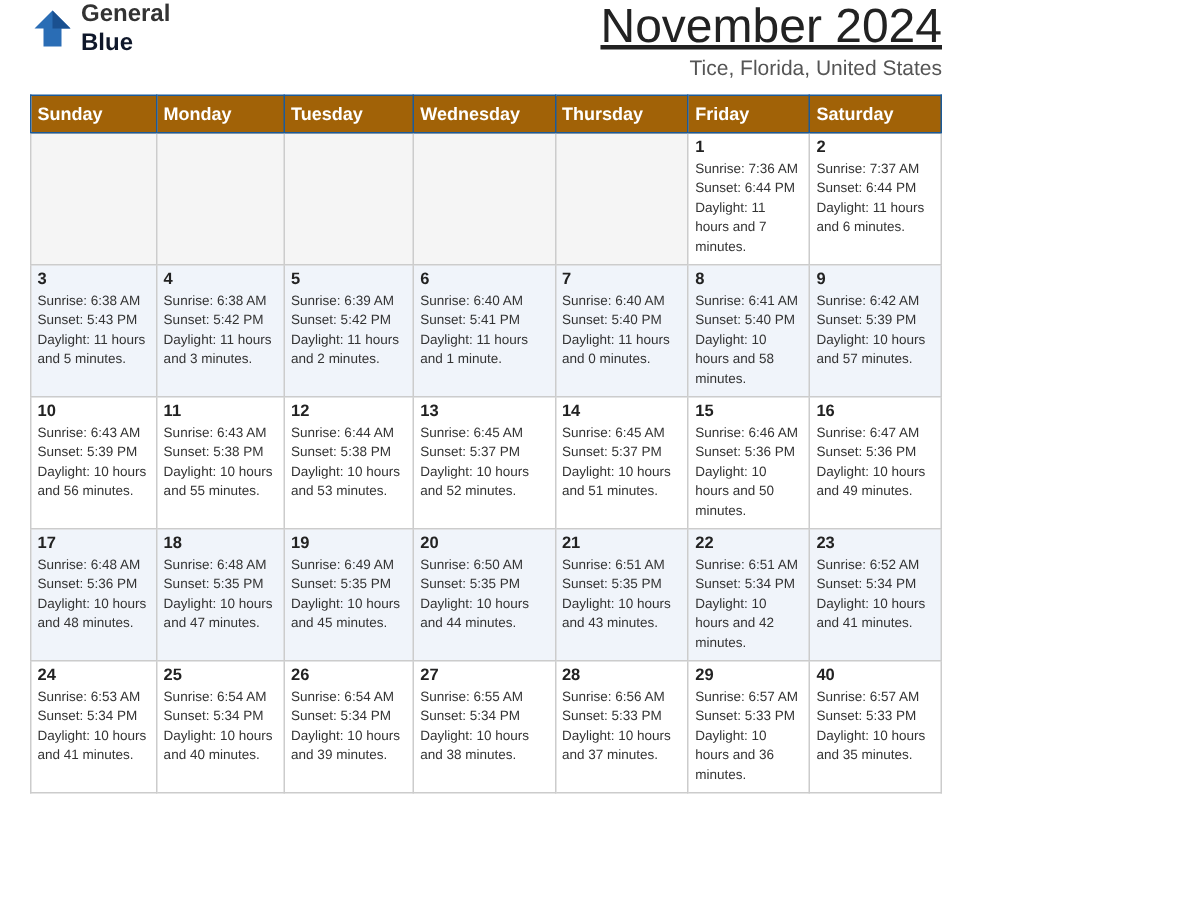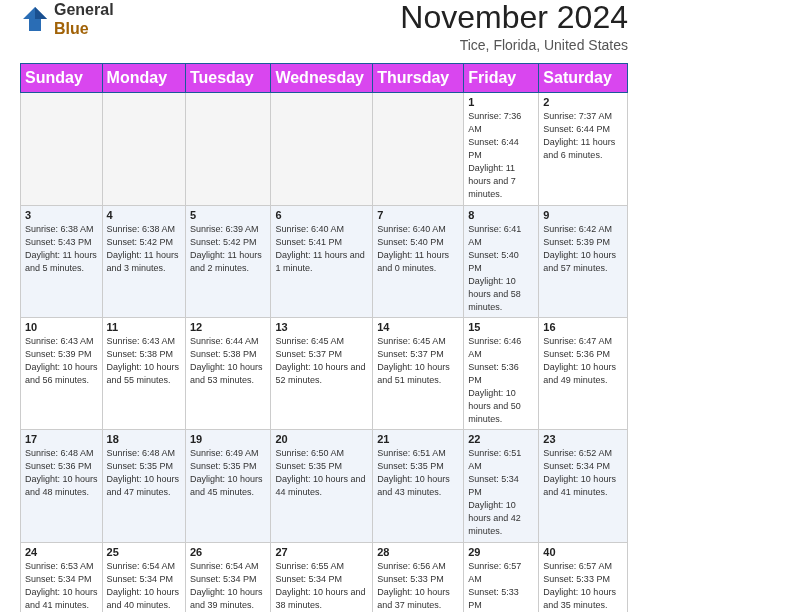--- a/index.html
+++ b/index.html
@@ -23,49 +23,50 @@
       display: flex;
       align-items: center;
       gap: 4px;
     }
     .logo-text {
       font-size: 16px;
       font-weight: bold;
       line-height: 1.2;
     }
     .logo-general { color: #333; }
-    .logo-blue { color: #a16207; }
+    .logo-blue { color: #0f172a; }
     .logo-icon {
       width: 30px;
       height: 30px;
     }
     .title-block {
       text-align: right;
     }
     .month-title {
       font-size: 32px;
       font-weight: normal;
       color: #222;
       line-height: 1.1;
+      text-decoration: underline;
     }
     .location {
       font-size: 14px;
       color: #555;
       margin-top: 2px;
       text-align: right;
     }
     .calendar {
       width: 100%;
       border-collapse: collapse;
       border: 1px solid #ccc;
     }
     .calendar th {
-      background: #d946ef;
+      background: #a16207;
       color: #fff;
-      font-size: 16px;
+      font-size: 12px;
       font-weight: bold;
       padding: 5px 4px;
       text-align: left;
       border: 1px solid #1a5a9a;
     }
     .calendar td {
       width: 110px;
       vertical-align: top;
       padding: 3px 4px;
       border: 1px solid #ccc;

